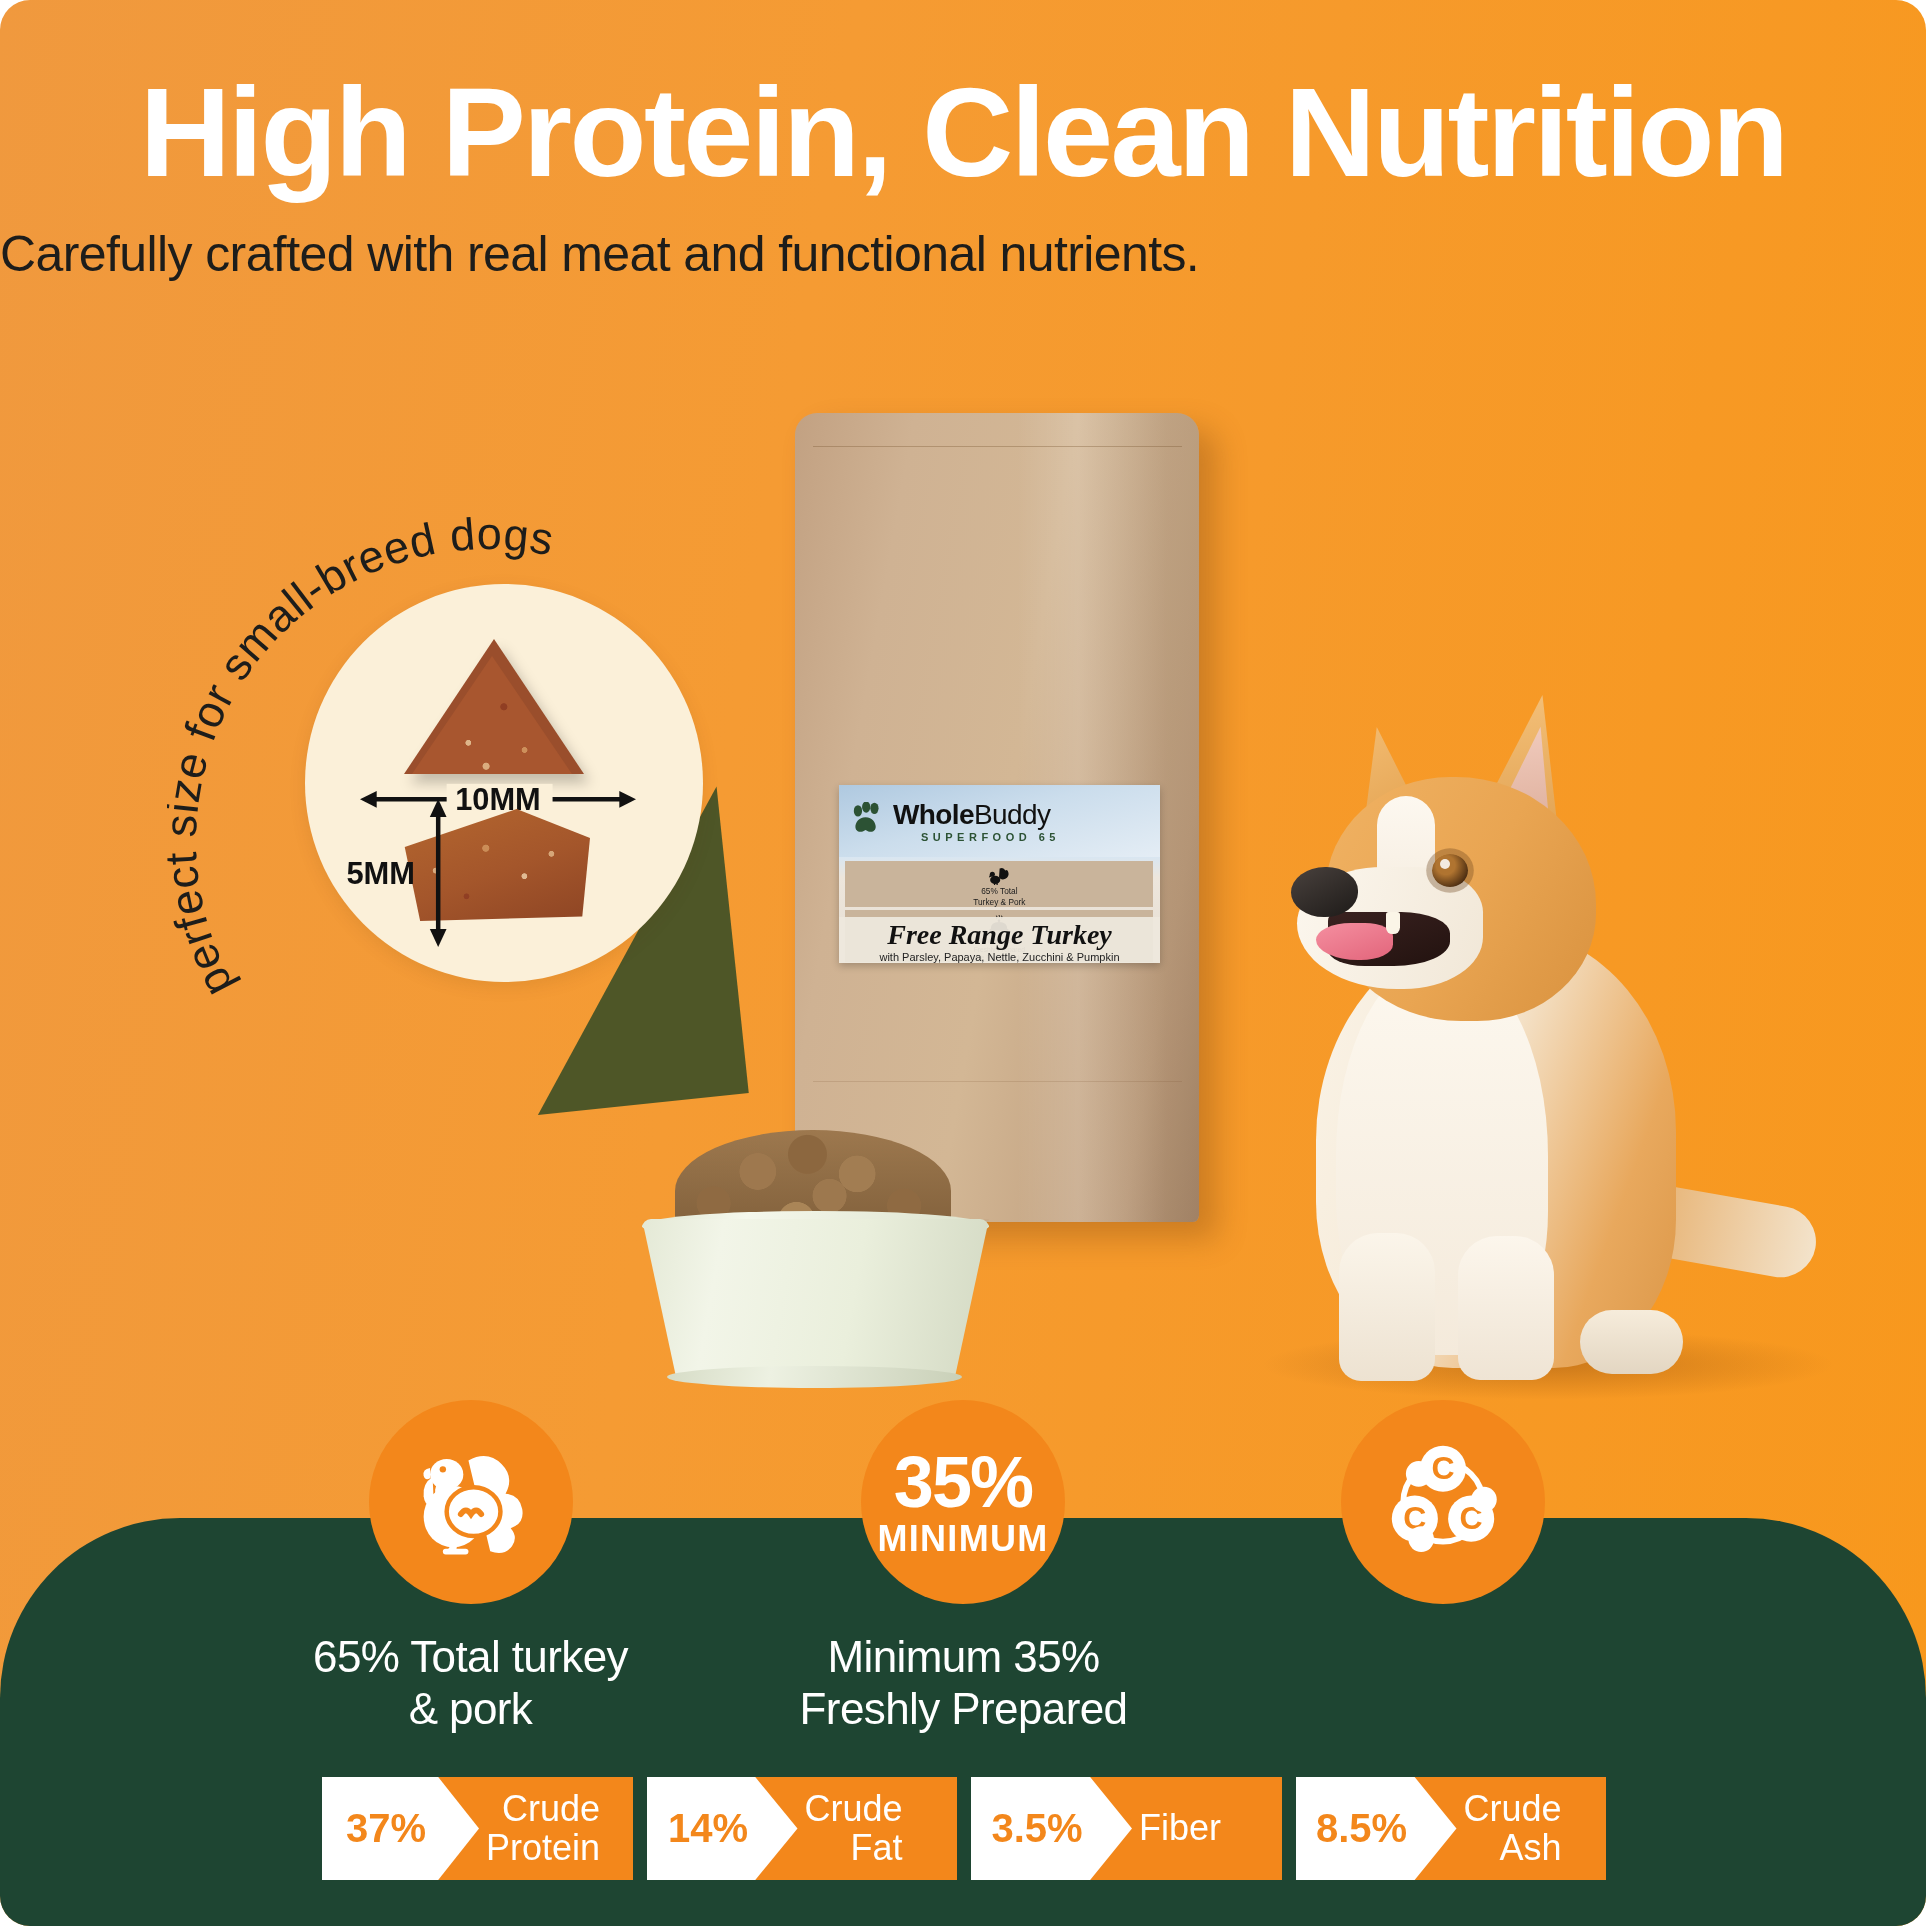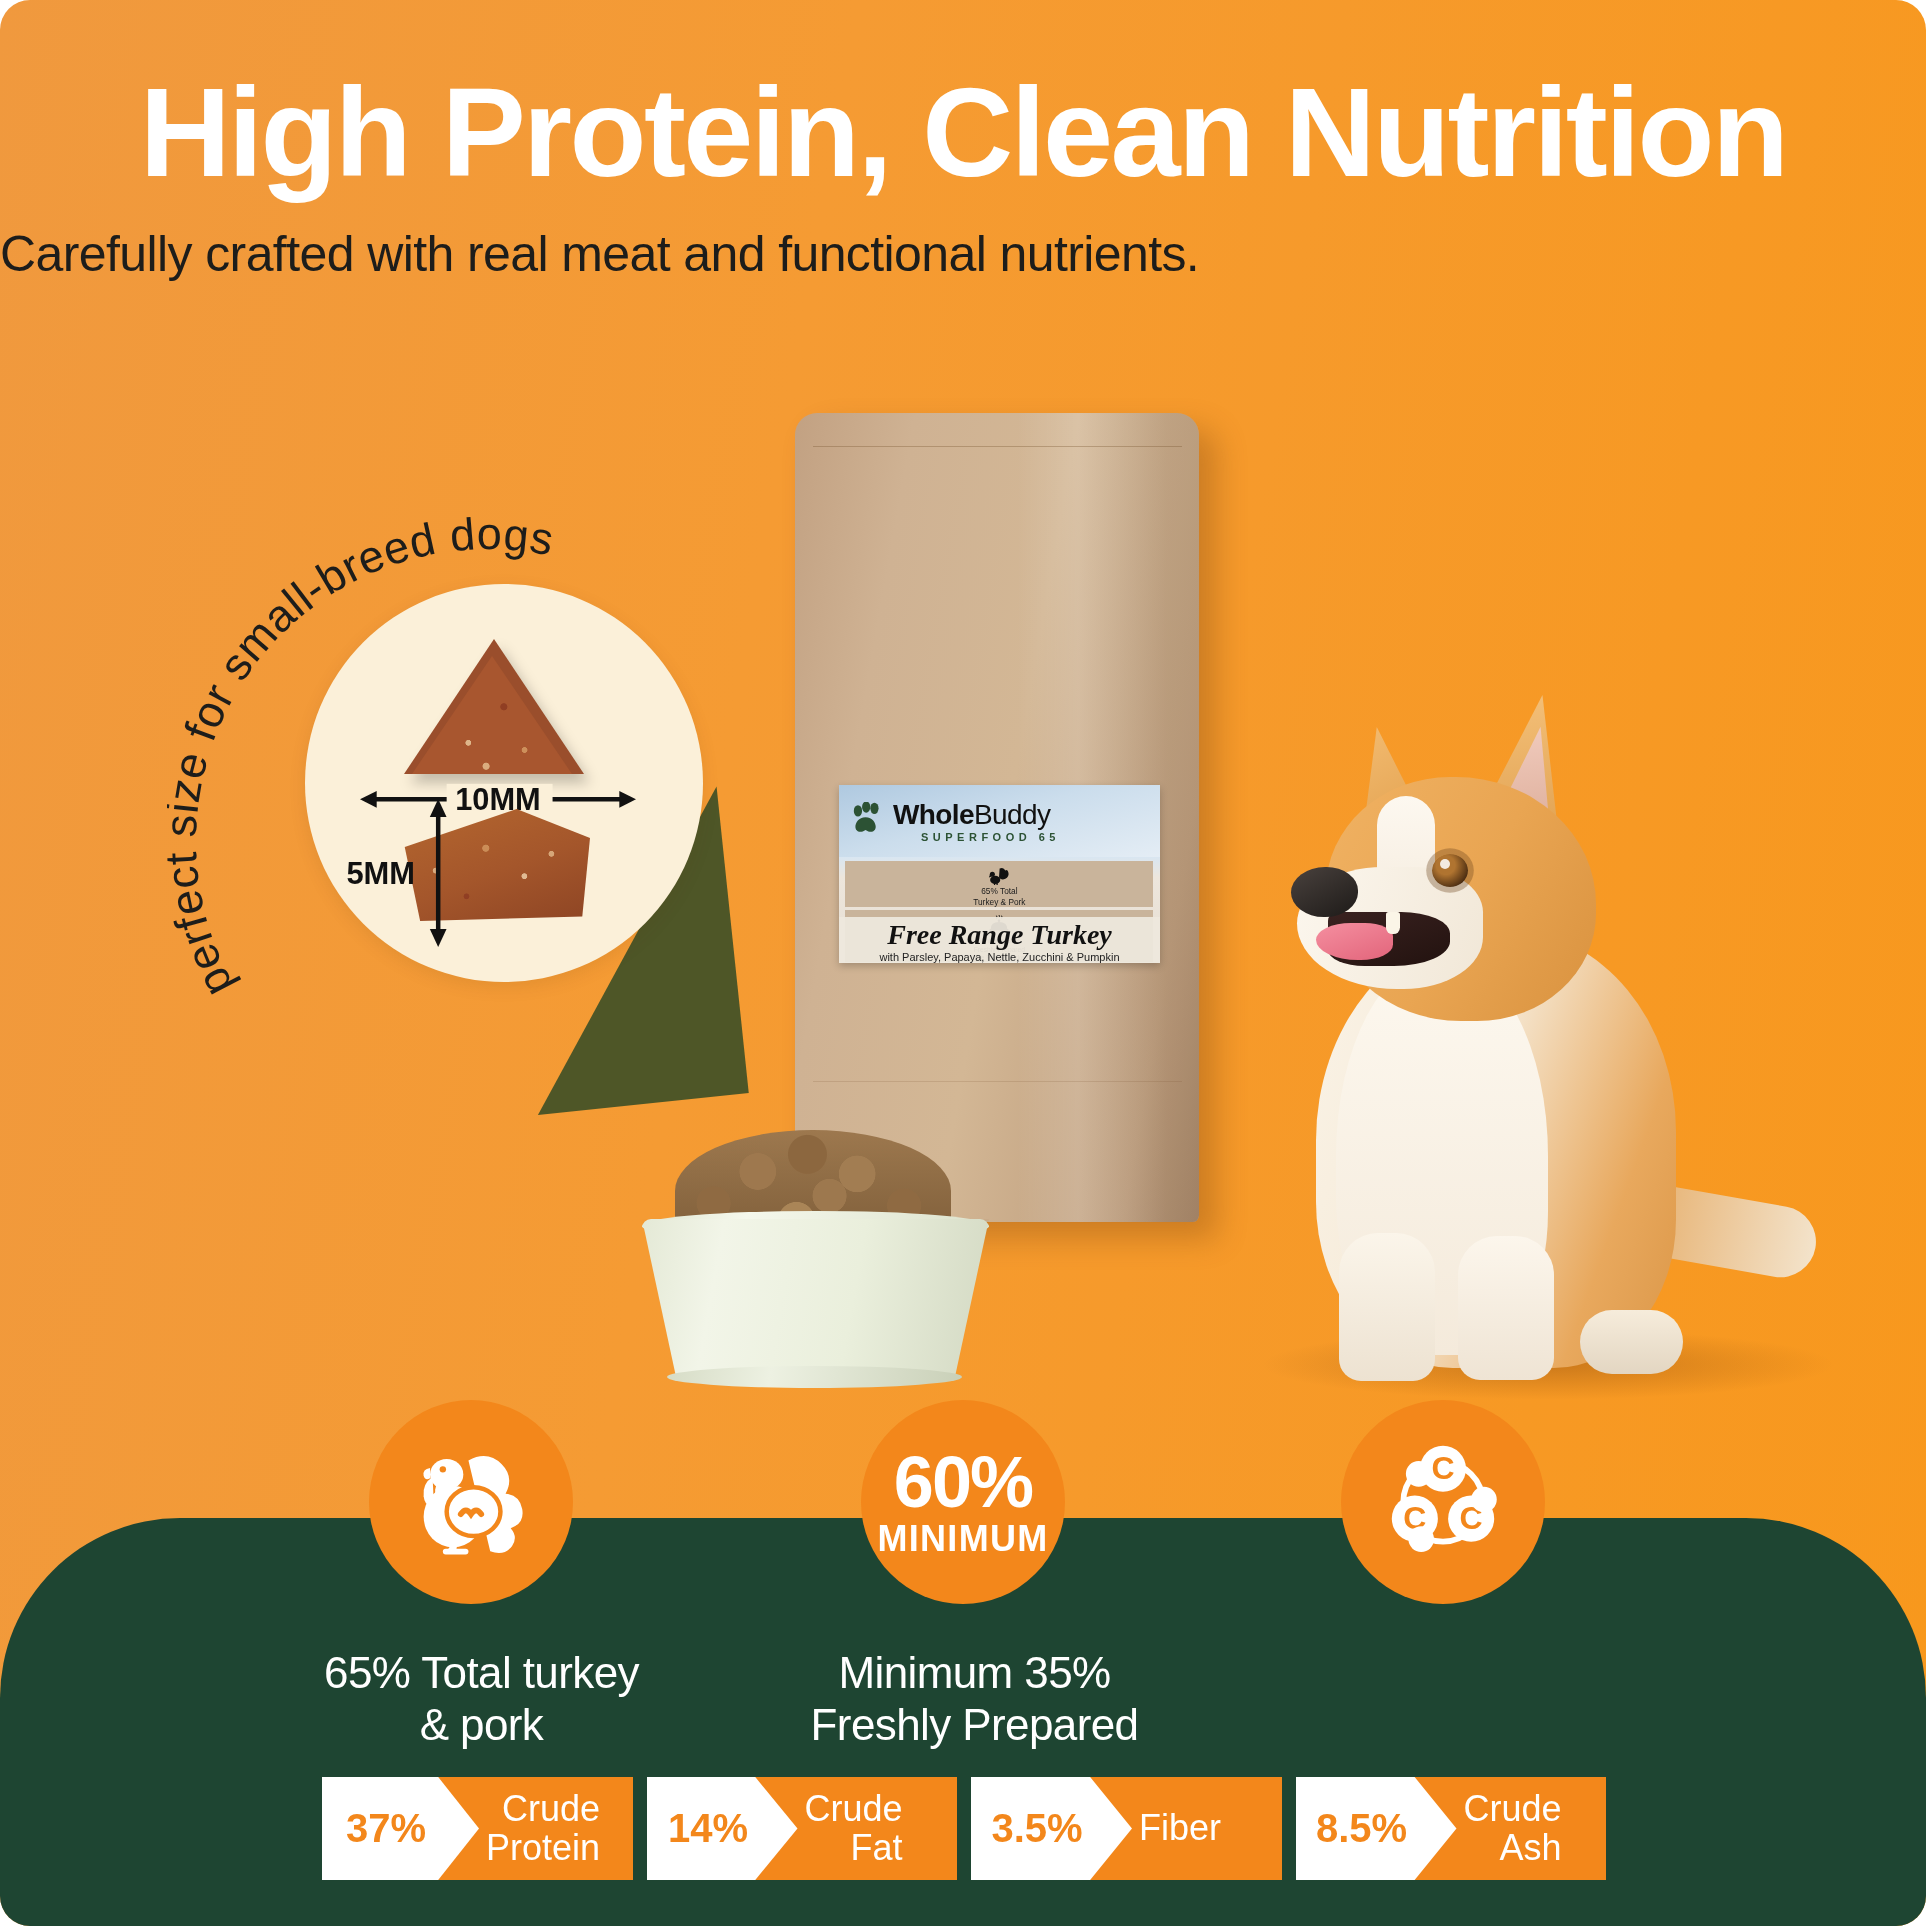--- a/index.html
+++ b/index.html
@@ -217,21 +217,21 @@
   .badges{position:absolute;left:0;top:1400px;width:1926px;height:276px;}
   .badge{position:absolute;width:204px;height:204px;border-radius:50%;background:#F3871B;
     display:flex;align-items:center;justify-content:center;}
   .badge.b1{left:369px;top:0;}
   .badge.b2{left:861px;top:0;}
   .badge.b3{left:1341px;top:0;}
   .pct{color:#fff;font-weight:bold;text-align:center;line-height:.92;}
   .pct .n{font-size:72px;letter-spacing:-1.9px;display:block;}
   .pct .m{font-size:36px;letter-spacing:1.3px;display:block;margin-top:6.4px;}
 
-  .feat-labels{position:absolute;left:11px;top:1631px;width:1622px;height:141px;margin-top:16px;}
+  .feat-labels{position:absolute;left:0;top:1631px;width:1622px;height:141px;}
   .feat{position:absolute;width:475px;text-align:center;color:#fff;font-size:44px;line-height:1.18;letter-spacing:-0.6px;}
   .feat.f1{left:233px;}
   .feat.f2{left:726px;}
   .feat.f3{left:1205px;}
 
   
   .stats{position:absolute;left:322px;top:1777px;width:1284px;height:103px;display:flex;gap:14px;}
   .stat{position:relative;flex:1;height:103px;background:#F3871B;display:flex;align-items:center;}
   .stat .chev{
     position:absolute;left:0;top:0;height:103px;background:#fff;
@@ -425,21 +425,21 @@
         <path d="M40 56 q-16 10-14 30 q2 18 16 14 Z" fill="#fff"></path>
         <ellipse cx="104" cy="110" rx="42" ry="38" fill="#fff" stroke="#F3871B" stroke-width="7"></ellipse>
         <path d="M84 114 q8-12 16 0 q8-12 16 0" stroke="#F3871B" stroke-width="9" fill="none" stroke-linecap="round"></path>
         <rect x="56" y="168" width="40" height="9" rx="4.5" fill="#fff"></rect>
         <path d="M70 150 q6 14 0 20" stroke="#fff" stroke-width="11" fill="none" stroke-linecap="round"></path>
       </svg>
     </div>
 
     <div class="badge b2">
       <div class="pct">
-        <span class="n">60%</span>
+        <span class="n">35%</span>
         <span class="m">MINIMUM</span>
       </div>
     </div>
 
     <div class="badge b3">
       <svg width="128" height="128" viewBox="0 0 200 200">
         <circle cx="100" cy="100" r="62" fill="none" stroke="#fff" stroke-width="9"></circle>
         <circle cx="100" cy="48" r="36" fill="#fff"></circle>
         <circle cx="56" cy="126" r="36" fill="#fff"></circle>
         <circle cx="144" cy="126" r="36" fill="#fff"></circle>

